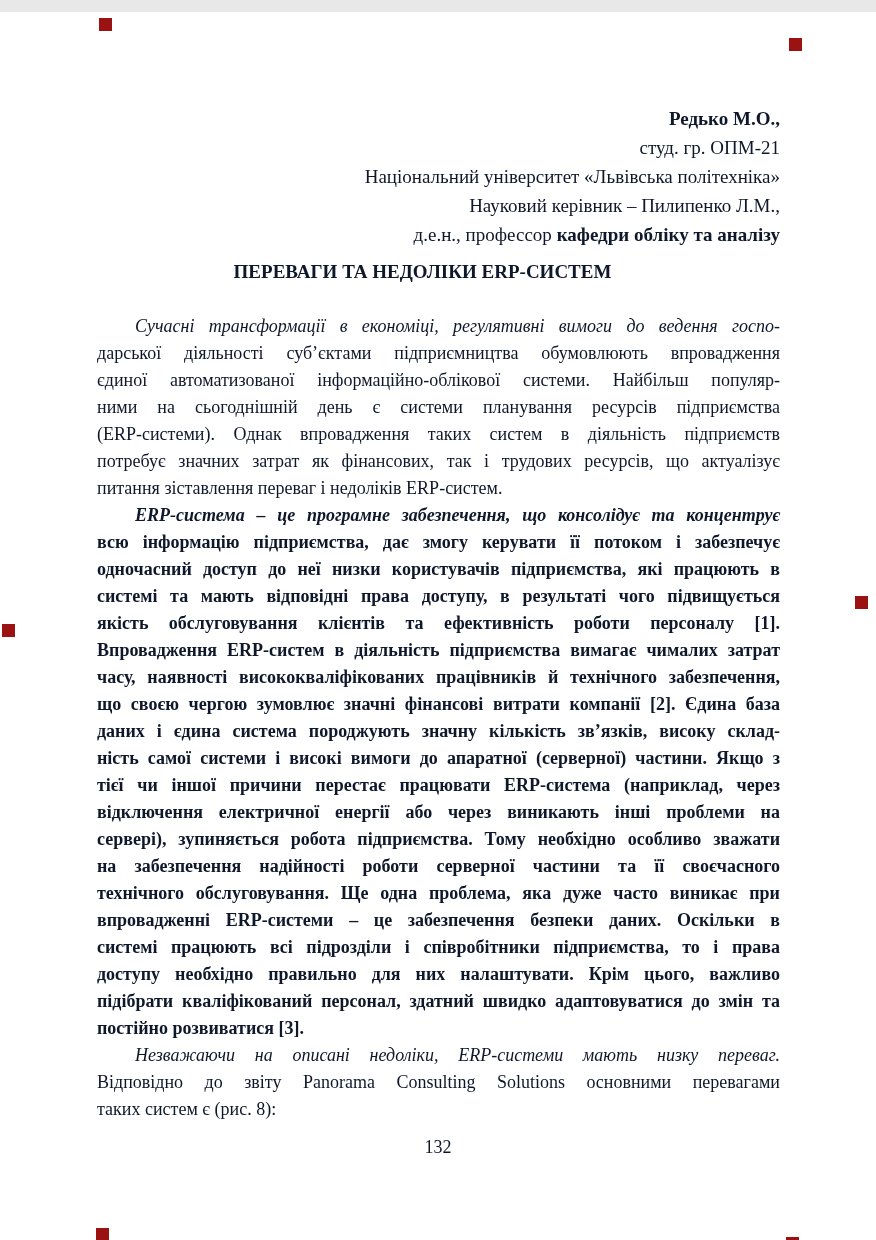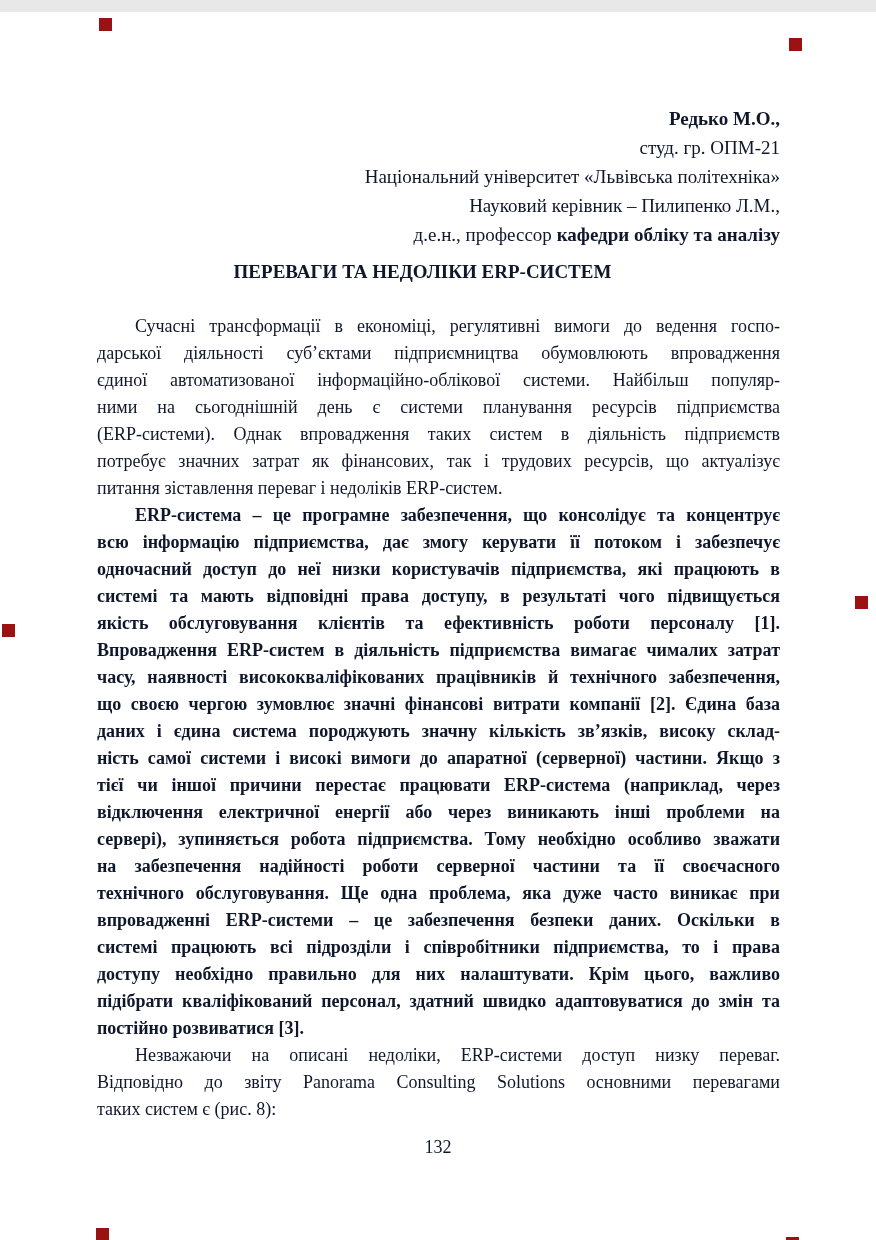--- a/index.html
+++ b/index.html
@@ -28,21 +28,21 @@
     position:absolute;top:301px;left:97px;width:683px;
     font-size:18px;line-height:27px;
   }
   .paragraph{margin:0;}
   .paragraph.bold-para{font-weight:bold;}
   .line{
     text-align:justify;
     text-align-last:justify;
     white-space:normal;
   }
-  .line.first{padding-left:38px;}
+  .line.first{padding-left:38px;font-style:italic;}
   .line.last{text-align:center;text-align-last:left;}
   .page-number{
     position:absolute;top:1122px;left:0;width:100%;
     text-align:center;
     font-size:18px;line-height:27px;
   }
   .marker{
     position:absolute;width:13px;height:13px;
   }
 </style>
@@ -87,21 +87,21 @@
         <div class="line">сервері), зупиняється робота підприємства. Тому необхідно особливо зважати</div>
         <div class="line">на забезпечення надійності роботи серверної частини та її своєчасного</div>
         <div class="line">технічного обслуговування. Ще одна проблема, яка дуже часто виникає при</div>
         <div class="line">впровадженні ERP-системи – це забезпечення безпеки даних. Оскільки в</div>
         <div class="line">системі працюють всі підрозділи і співробітники підприємства, то і права</div>
         <div class="line">доступу необхідно правильно для них налаштувати. Крім цього, важливо</div>
         <div class="line">підібрати кваліфікований персонал, здатний швидко адаптовуватися до змін та</div>
         <div class="line last">постійно розвиватися [3].</div>
       </div>
       <div class="paragraph">
-        <div class="line first">Незважаючи на описані недоліки, ERP-системи доступ низку переваг.</div>
+        <div class="line first">Незважаючи на описані недоліки, ERP-системи мають низку переваг.</div>
         <div class="line">Відповідно до звіту Panorama Consulting Solutions основними перевагами</div>
         <div class="line last">таких систем є (рис. 8):</div>
       </div>
     </div>
 
   <div class="page-number">132</div>
 
 <div class="marker" style="left: 99px; top: 6px; background: rgb(155, 18, 18);"></div>
     <div class="marker" style="left: 789px; top: 26px; background: rgb(155, 18, 18);"></div>
     <div class="marker" style="left: 2px; top: 612px; background: rgb(155, 18, 18);"></div>

